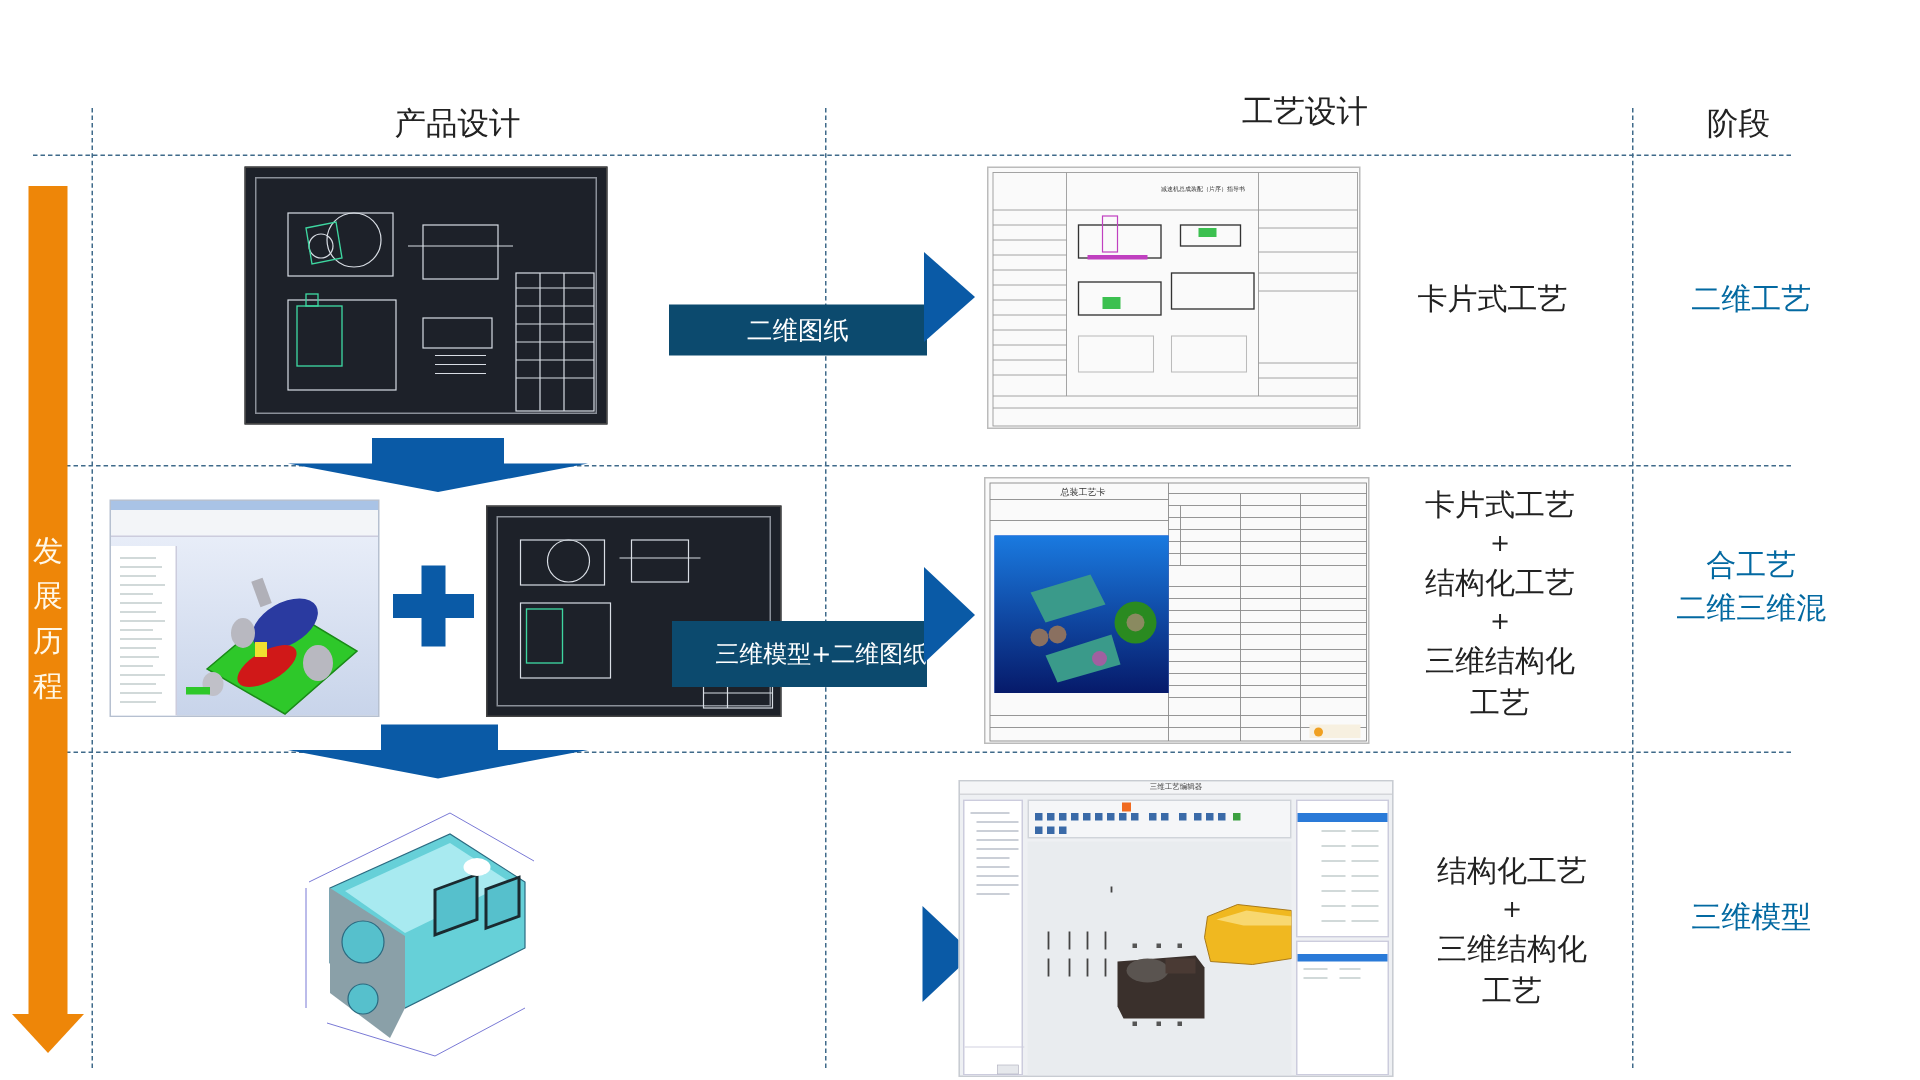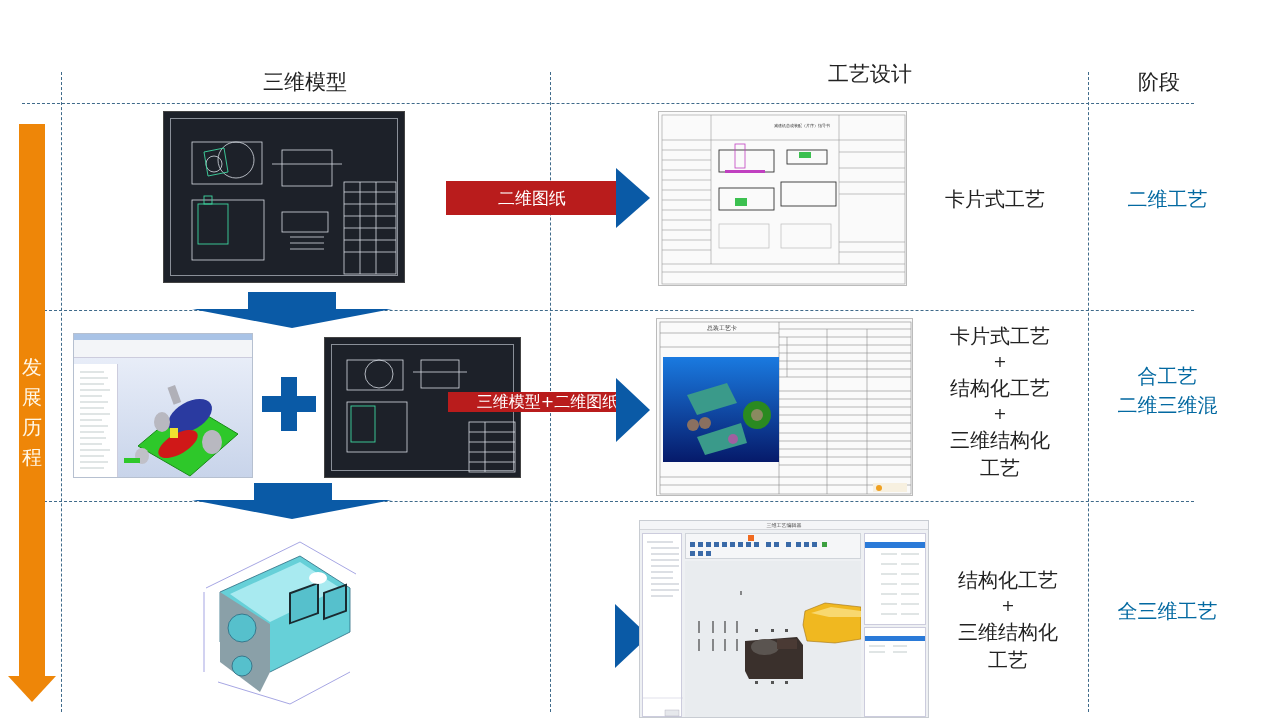--- a/index.html
+++ b/index.html
@@ -17,22 +17,22 @@
     .timeline { position: absolute; left: 8px; top: 124px; width: 48px; height: 578px; }
     .timeline .shaft { position: absolute; left: 11px; top: 0; width: 26px; height: 554px; background: #ee8608; }
     .timeline .head { position: absolute; left: 0; top: 552px; width: 0; height: 0;
       border-left: 24px solid transparent; border-right: 24px solid transparent; border-top: 26px solid #ee8608; }
     .timeline .label { position: absolute; left: 11px; top: 228px; width: 26px; color: #fff8e8;
       font-size: 20px; line-height: 30px; text-align: center; }
     .timeline .label span { display: block; }
 
     
     .rarrow { position: absolute; }
-    .rarrow .body { position: absolute; left: 0; background: #b91c1c; color: #fff; display: flex;
-      align-items: center; justify-content: center; font-size: 17px; white-space: nowrap; }
+    .rarrow .body { position: absolute; left: 0; background: #0c4a6e; color: #fff; display: flex;
+      align-items: center; justify-content: center; font-size: 17px; white-space: nowrap; margin-top: 22px; }
     .rarrow .tip { position: absolute; width: 0; height: 0; border-left: 34px solid #0a5aa6; }
 
     
     .darrow { position: absolute; }
     .darrow .stem { position: absolute; background: #0a5aa6; }
     .darrow .tip { position: absolute; width: 0; height: 0; }
 
     
     .plus { position: absolute; left: 262px; top: 377px; width: 54px; height: 54px; }
     .plus .h { position: absolute; left: 0; top: 19px; width: 54px; height: 16px; background: #0a5aa6; }
@@ -51,21 +51,21 @@
 </head>
 <body>
 
 <div class="vline" style="left:61px; top:72px; height:640px;"></div>
 <div class="vline" style="left:550px; top:72px; height:640px;"></div>
 <div class="vline" style="left:1088px; top:72px; height:640px;"></div>
 <div class="hline" style="left:22px; top:103px; width:1172px;"></div>
 <div class="hline" style="left:44px; top:310px; width:1150px;"></div>
 <div class="hline" style="left:44px; top:501px; width:1150px;"></div>
 
-<div class="col-header" style="left:200px; top:68px; width:210px;">三维模型</div>
+<div class="col-header" style="left:200px; top:68px; width:210px;">产品设计</div>
 <div class="col-header" style="left:765px; top:60px; width:210px;">工艺设计</div>
 <div class="col-header" style="left:1104px; top:68px; width:110px;">阶段</div>
 
 <div class="timeline">
   <div class="shaft"></div>
   <div class="head"></div>
   <div class="label">
     <span>发</span>
     <span>展</span>
     <span>历</span>
@@ -227,21 +227,21 @@
         <line x1="144" y1="124" x2="190" y2="124"></line>
       <line x1="160" y1="84" x2="160" y2="134"></line>
     </g>
     <g stroke="#3ed6a0" stroke-width="0.9" fill="none">
       <rect x="26" y="68" width="24" height="36"></rect>
     </g>
   </svg>
 </div>
 
 <div class="rarrow" style="left:448px; top:378px; width:202px; height:64px;">
-  <div class="body" style="top:14px; width:170px; height:20px; font-size:16px;padding-left:29px;">三维模型+二维图纸</div>
+  <div class="body" style="top:14px; width:170px; height:44px; font-size:16px;padding-left:29px;">三维模型+二维图纸</div>
   <div class="tip" style="left:168px; top:0; border-top:32px solid transparent; border-bottom:32px solid transparent;"></div>
 </div>
 
 <div class="thumb paper" style="left:656px; top:318px; width:257px; height:178px;">
   <svg width="257" height="178" style="position:absolute;left:0;top:0">
     <g stroke="#8a8a8a" stroke-width="0.6" fill="none">
       <rect x="3" y="3" width="251" height="172"></rect>
       <line x1="3" y1="14" x2="122" y2="14"></line>
       <line x1="3" y1="28" x2="122" y2="28"></line>
       <line x1="122" y1="3" x2="122" y2="175"></line>
@@ -441,14 +441,14 @@
   </div>
 </div>
 
 <div class="row-text" style="left:933px; top:566px; width:150px;">
   <span>结构化工艺</span>
   <span style="font-size:16px; line-height:24px;">+</span>
   <span>三维结构化</span>
   <span>工艺</span>
 </div>
 <div class="stage-text" style="left:1100px; top:597px; width:135px;">
-  <span style="display:block">全三维工艺</span>
+  <span style="display:block">三维模型</span>
 </div>
 
 </body></html>

